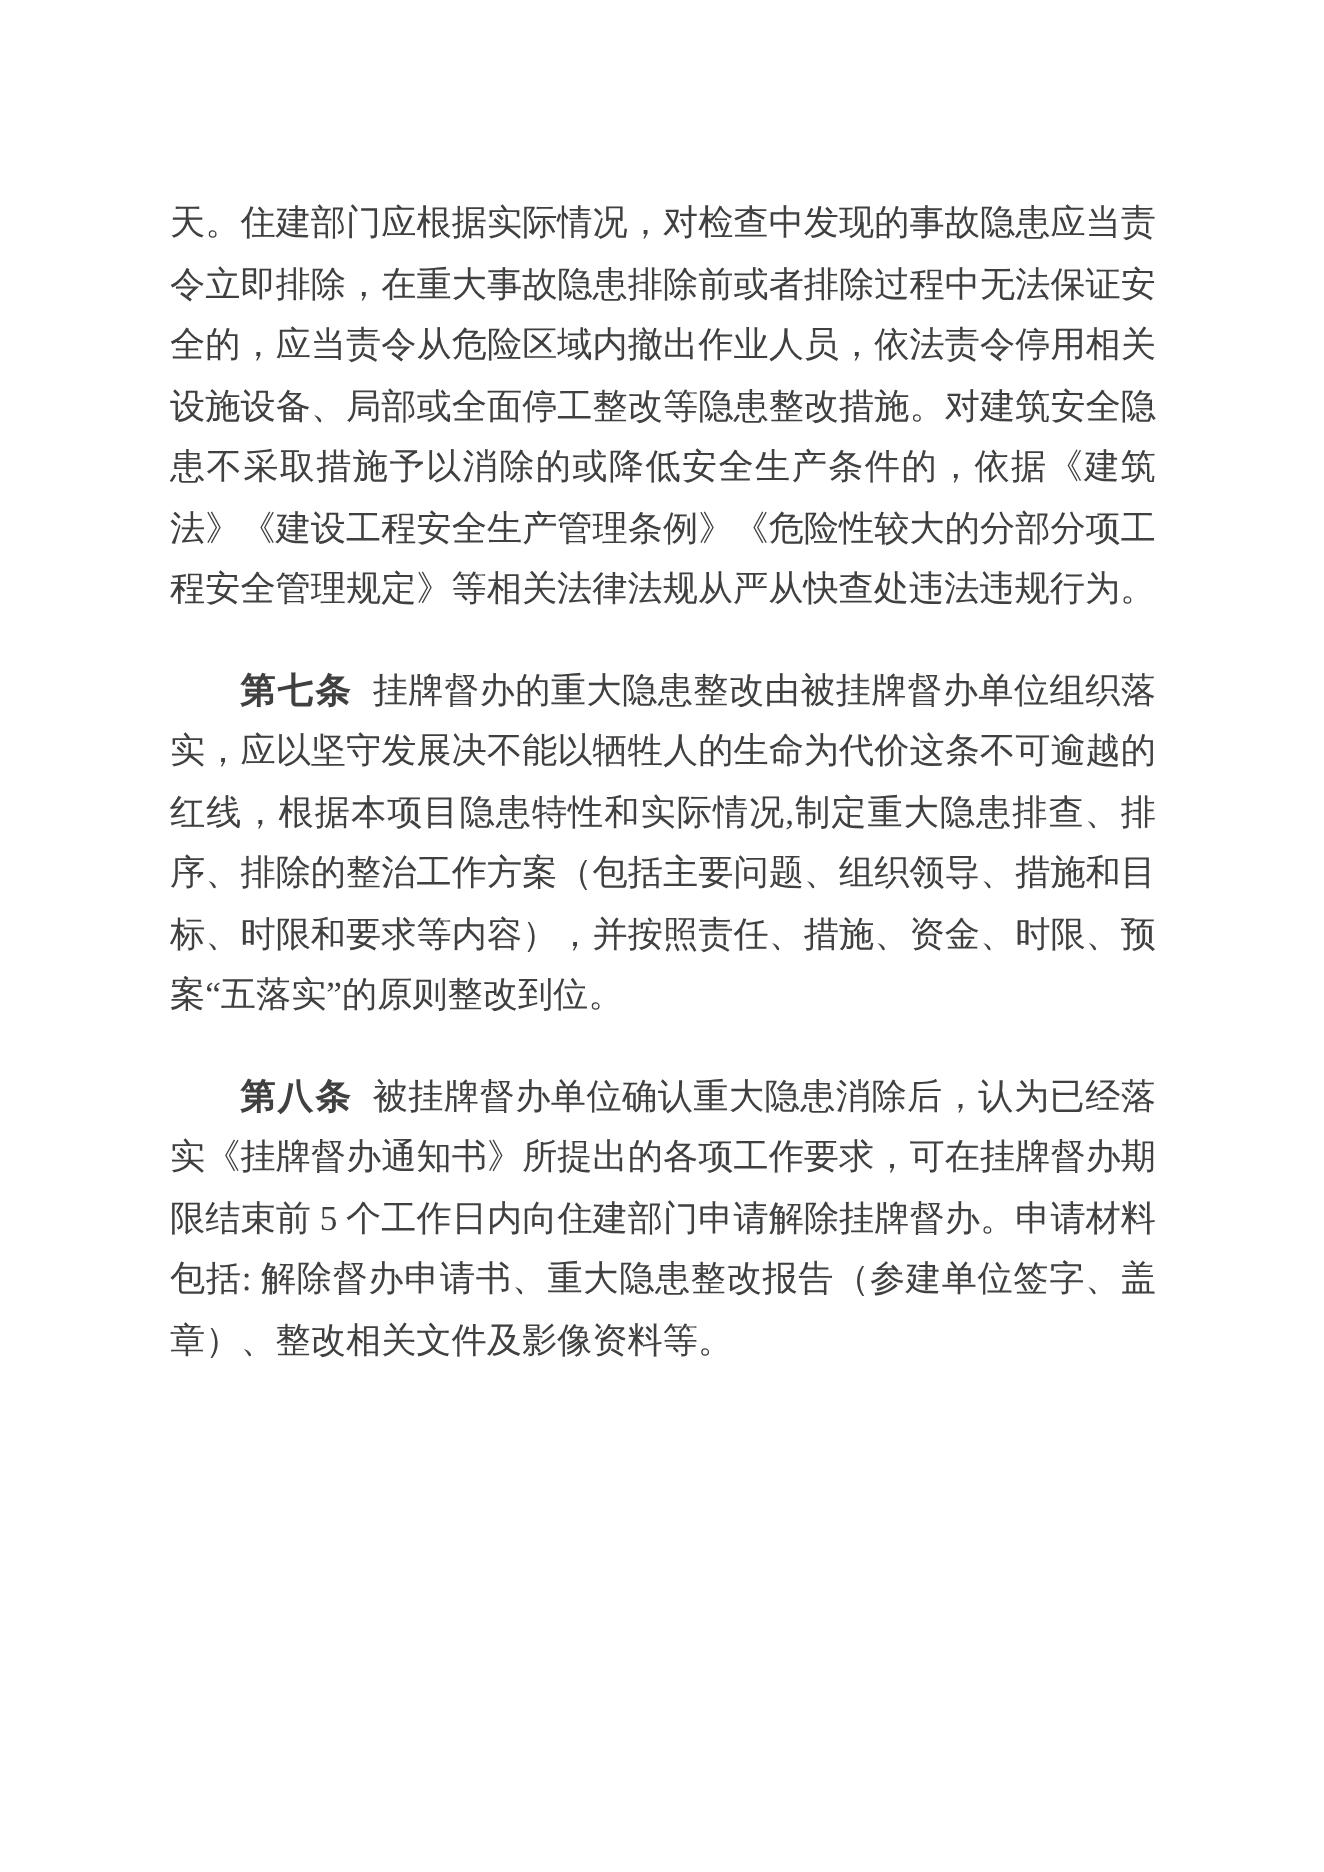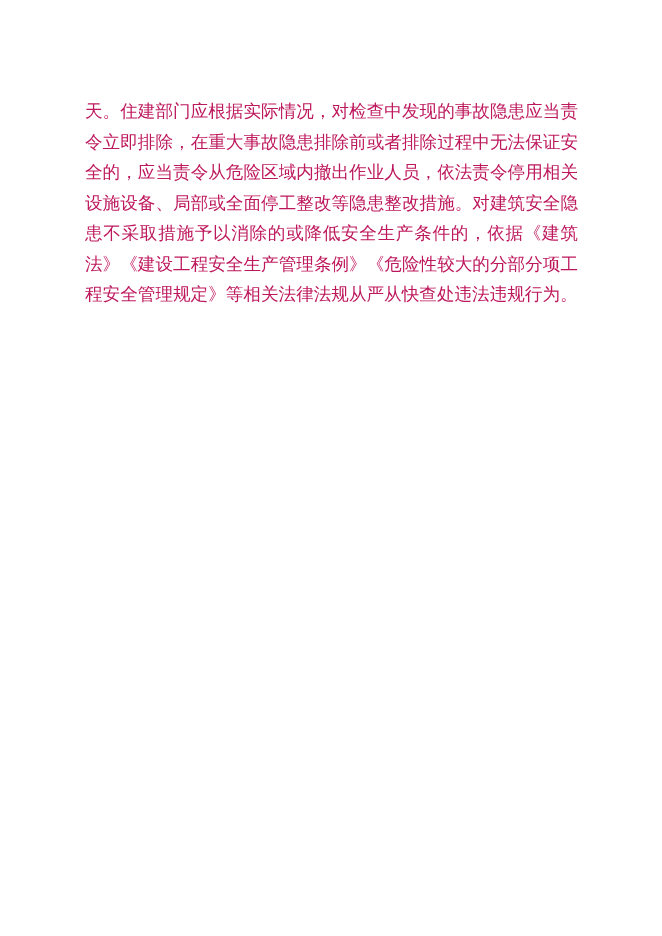--- a/index.html
+++ b/index.html
@@ -10,21 +10,21 @@
   .page {
     position: relative;
     width: 662px;
     height: 936px;
     margin: 0 auto;
     background: #ffffff;
     overflow: hidden;
     box-sizing: border-box;
     padding: 96px 84px 0 85px;
     font-family: "Liberation Serif", "DejaVu Serif", serif;
-    color: #be185d;
+    color: #404040;
   }
   .doc-body {
     width: 493px;
   }
   .para {
     margin: 0;
     padding: 0;
     font-size: 17.6px;
     line-height: 30.5px;
     text-align: justify;
@@ -46,17 +46,19 @@
   }
 </style>
 </head>
 <body>
 
 <div class="page">
   <div class="doc-body">
 
     <p class="para"><span>天。住建部门应根据实际情况，对检查中发现的事故隐患应当责令立即排除，在重大事故隐患排除前或者排除过程中无法保证安全的，应当责令从危险区域内撤出作业人员，依法责令停用相关设施设备、局部或全面停工整改等隐患整改措施。对建筑安全隐患不采取措施予以消除的或降低安全生产条件的，依据《建筑法》《建设工程安全生产管理条例》《危险性较大的分部分项工程安全管理规定》等相关法律法规从严从快查处违法违规行为。</span></p>
 
+    <p class="para indent"><span class="clause-heading">第七条</span><span>挂牌督办的重大隐患整改由被挂牌督办单位组织落实，应以坚守发展决不能以牺牲人的生命为代价这条不可逾越的红线，根据本项目隐患特性和实际情况,制定重大隐患排查、排序、排除的整治工作方案（包括主要问题、组织领导、措施和目标、时限和要求等内容），并按照责任、措施、资金、时限、预案“五落实”的原则整改到位。</span></p>
 
+    <p class="para indent"><span class="clause-heading">第八条</span><span>被挂牌督办单位确认重大隐患消除后，认为已经落实《挂牌督办通知书》所提出的各项工作要求，可在挂牌督办期限结束前 5 个工作日内向住建部门申请解除挂牌督办。申请材料包括: 解除督办申请书、重大隐患整改报告（参建单位签字、盖章）、整改相关文件及影像资料等。</span></p>
 
 
   </div>
 </div>
 
 </body></html>

